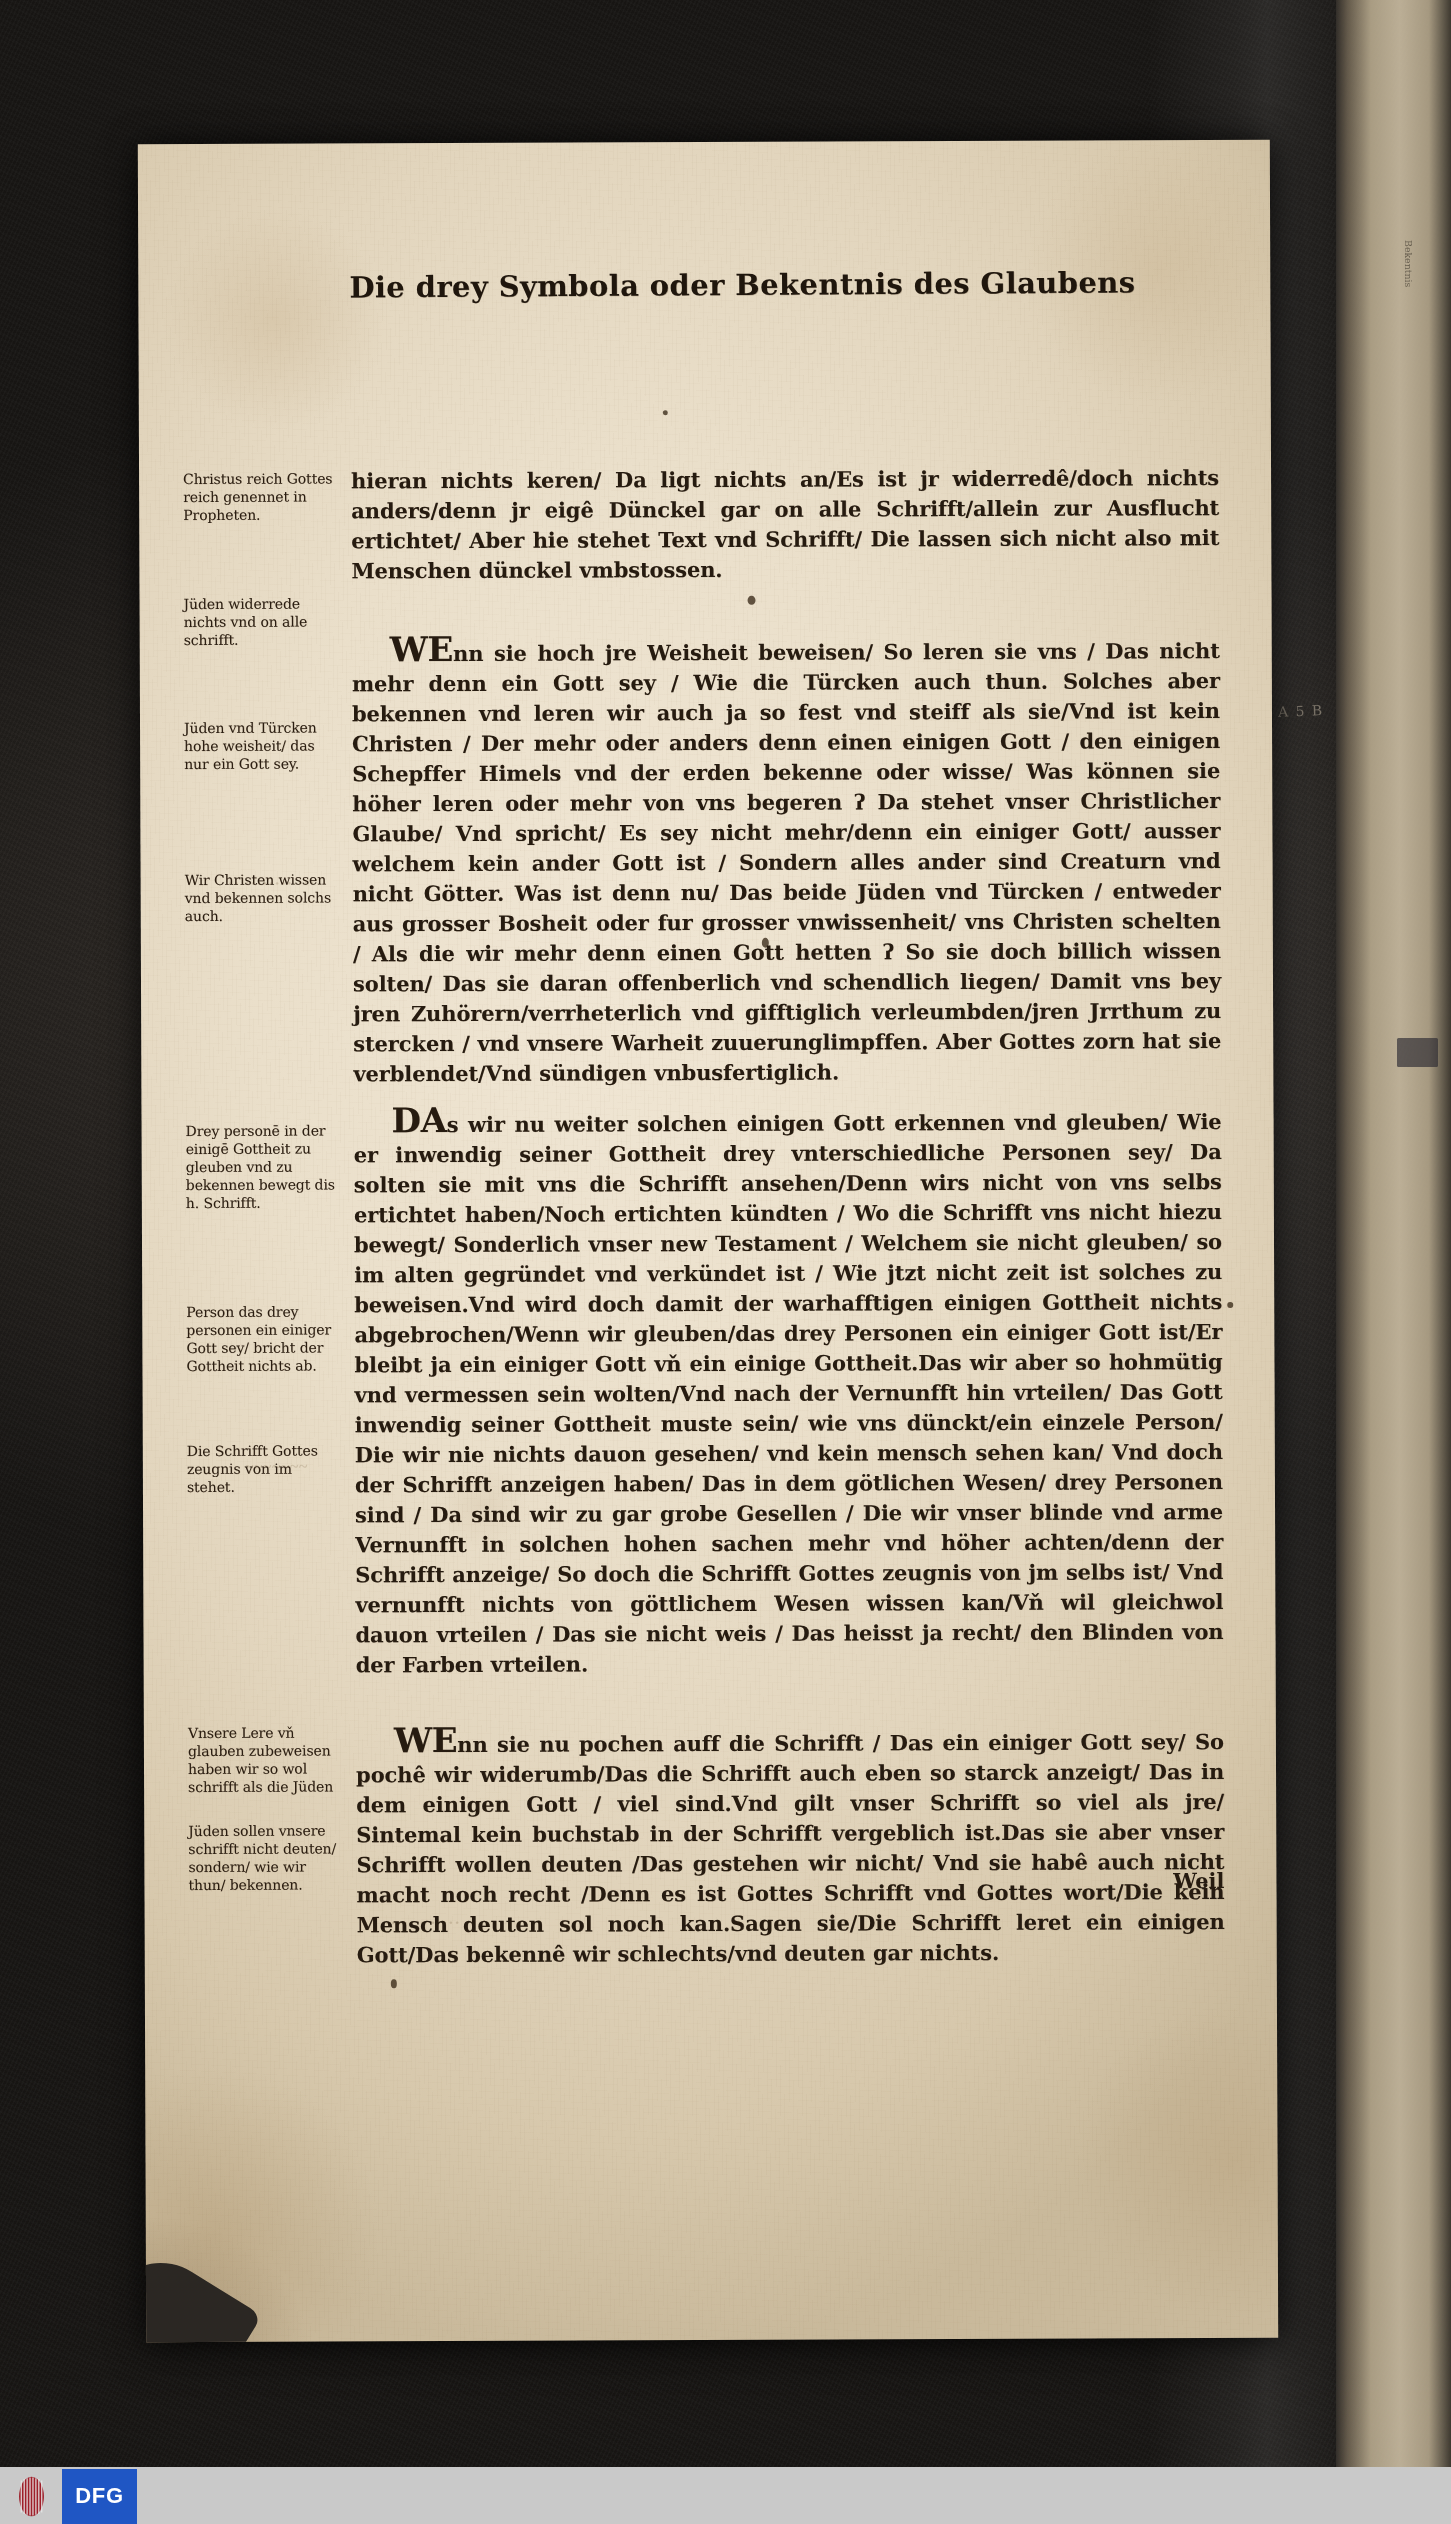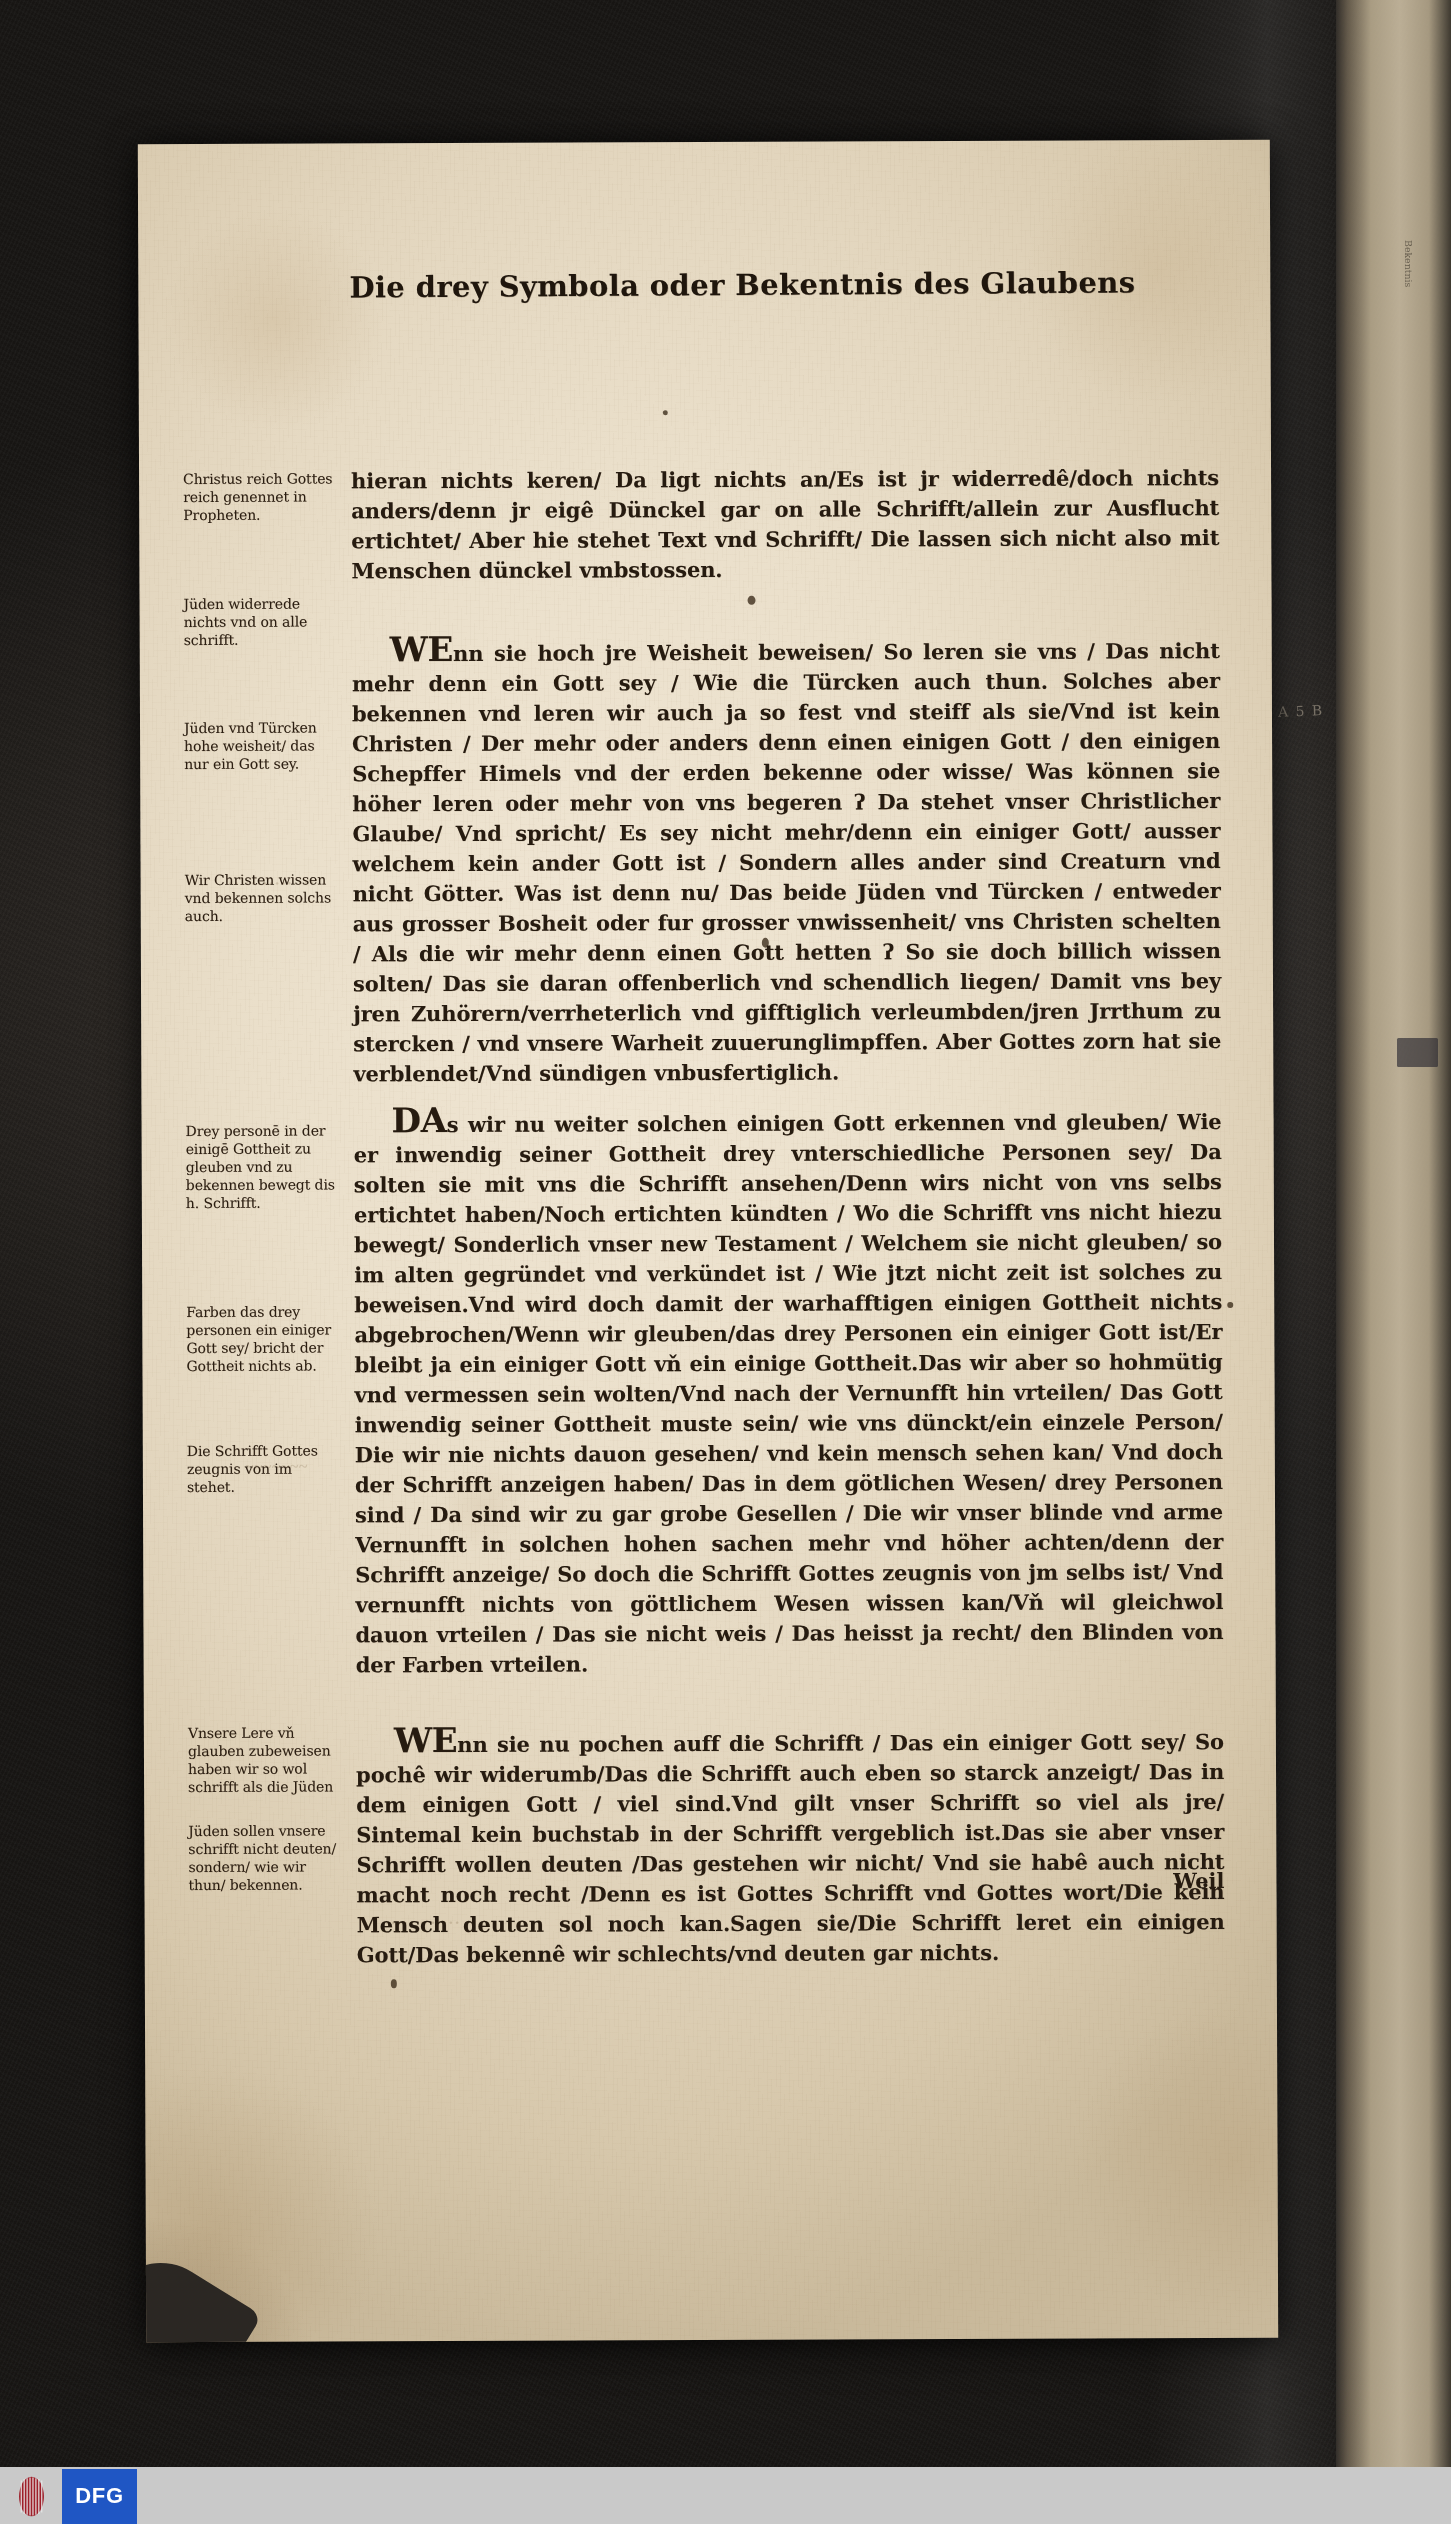--- a/index.html
+++ b/index.html
@@ -311,21 +311,21 @@
 
       <div class="fleck" style="left:1085px;top:1162px; width:5.8px;  height:5.8px;"></div>
       <div class="fleck" style="left:246px; top:1836px; width:5.8px;  height:9.4px;"></div>
 
       <div id="glosses">
           <div class="gloss fraktur" style="top: 326px;">Christus reich Gottes reich genennet in Propheten.</div>
           <div class="gloss fraktur" style="top: 420px; margin-top: 31px;">Jüden widerrede nichts vnd on alle schrifft.</div>
           <div class="gloss fraktur" style="top: 539px; margin-top: 36px;">Jüden vnd Türcken hohe weisheit/ das nur ein Gott sey.</div>
           <div class="gloss fraktur" style="top: 727px;">Wir Christen wissen vnd bekennen solchs auch.</div>
           <div class="gloss fraktur" style="top: 959px; margin-top: 19px;">Drey personē in der einigē Gottheit zu gleuben vnd zu bekennen bewegt dis h. Schrifft.</div>
-          <div class="gloss fraktur" style="top: 1159px;">Farben das drey personen ein einiger Gott sey/ bricht der Gottheit nichts ab.</div>
+          <div class="gloss fraktur" style="top: 1159px;">Person das drey personen ein einiger Gott sey/ bricht der Gottheit nichts ab.</div>
           <div class="gloss fraktur" style="top: 1298px;">Die Schrifft Gottes zeugnis von im stehet.</div>
           <div class="gloss fraktur" style="top: 1580px;">Vnsere Lere vň glauben zubeweisen haben wir so wol schrifft als die Jüden</div>
           <div class="gloss fraktur" style="top: 1678px;">Jüden sollen vnsere schrifft nicht deuten/ sondern/ wie wir thun/ bekennen.</div>
         </div>
       <div id="paragraphs">
           <div class="para fraktur" style="top: 323px;"><span>hieran nichts keren/ Da ligt nichts an/Es ist jr widerredê/doch nichts anders/denn jr eigê Dünckel gar on alle Schrifft/allein zur Ausflucht ertichtet/ Aber hie stehet Text vnd Schrifft/ Die lassen sich nicht also mit Menschen dünckel vmbstossen.</span></div>
           <div class="para fraktur" style="top: 491px;"><span class="indent"></span><span class="cap2">WE</span><span>nn sie hoch jre Weisheit beweisen/ So leren sie vns / Das nicht mehr denn ein Gott sey / Wie die Türcken auch thun. Solches aber bekennen vnd leren wir auch ja so fest vnd steiff als sie/Vnd ist kein Christen / Der mehr oder anders denn einen einigen Gott / den einigen Schepffer Himels vnd der erden bekenne oder wisse/ Was können sie höher leren oder mehr von vns begeren ʔ Da stehet vnser Christlicher Glaube/ Vnd spricht/ Es sey nicht mehr/denn ein einiger Gott/ ausser welchem kein ander Gott ist / Sondern alles ander sind Creaturn vnd nicht Götter. Was ist denn nu/ Das beide Jüden vnd Türcken / entweder aus grosser Bosheit oder fur grosser vnwissenheit/ vns Christen schelten / Als die wir mehr denn einen Gott hetten ʔ So sie doch billich wissen solten/ Das sie daran offenberlich vnd schendlich liegen/ Damit vns bey jren Zuhörern/verrheterlich vnd gifftiglich verleumbden/jren Jrrthum zu stercken / vnd vnsere Warheit zuuerunglimpffen. Aber Gottes zorn hat sie verblendet/Vnd sündigen vnbusfertiglich.</span></div>
           <div class="para fraktur" style="top: 962px;"><span class="indent"></span><span class="cap2">DA</span><span>s wir nu weiter solchen einigen Gott erkennen vnd gleuben/ Wie er inwendig seiner Gottheit drey vnterschiedliche Personen sey/ Da solten sie mit vns die Schrifft ansehen/Denn wirs nicht von vns selbs ertichtet haben/Noch ertichten kündten / Wo die Schrifft vns nicht hiezu bewegt/ Sonderlich vnser new Testament / Welchem sie nicht gleuben/ so im alten gegründet vnd verkündet ist / Wie jtzt nicht zeit ist solches zu beweisen.Vnd wird doch damit der warhafftigen einigen Gottheit nichts abgebrochen/Wenn wir gleuben/das drey Personen ein einiger Gott ist/Er bleibt ja ein einiger Gott vň ein einige Gottheit.Das wir aber so hohmütig vnd vermessen sein wolten/Vnd nach der Vernunfft hin vrteilen/ Das Gott inwendig seiner Gottheit muste sein/ wie vns dünckt/ein einzele Person/ Die wir nie nichts dauon gesehen/ vnd kein mensch sehen kan/ Vnd doch der Schrifft anzeigen haben/ Das in dem götlichen Wesen/ drey Personen sind / Da sind wir zu gar grobe Gesellen / Die wir vnser blinde vnd arme Vernunfft in solchen hohen sachen mehr vnd höher achten/denn der Schrifft anzeige/ So doch die Schrifft Gottes zeugnis von jm selbs ist/ Vnd vernunfft nichts von göttlichem Wesen wissen kan/Vň wil gleichwol dauon vrteilen / Das sie nicht weis / Das heisst ja recht/ den Blinden von der Farben vrteilen.</span></div>
           <div class="para fraktur" style="top: 1582px;"><span class="indent"></span><span class="cap2">WE</span><span>nn sie nu pochen auff die Schrifft / Das ein einiger Gott sey/ So pochê wir widerumb/Das die Schrifft auch eben so starck anzeigt/ Das in dem einigen Gott / viel sind.Vnd gilt vnser Schrifft so viel als jre/ Sintemal kein buchstab in der Schrifft vergeblich ist.Das sie aber vnser Schrifft wollen deuten /Das gestehen wir nicht/ Vnd sie habê auch nicht macht noch recht /Denn es ist Gottes Schrifft vnd Gottes wort/Die kein Mensch deuten sol noch kan.Sagen sie/Die Schrifft leret ein einigen Gott/Das bekennê wir schlechts/vnd deuten gar nichts.</span></div>
         </div>

